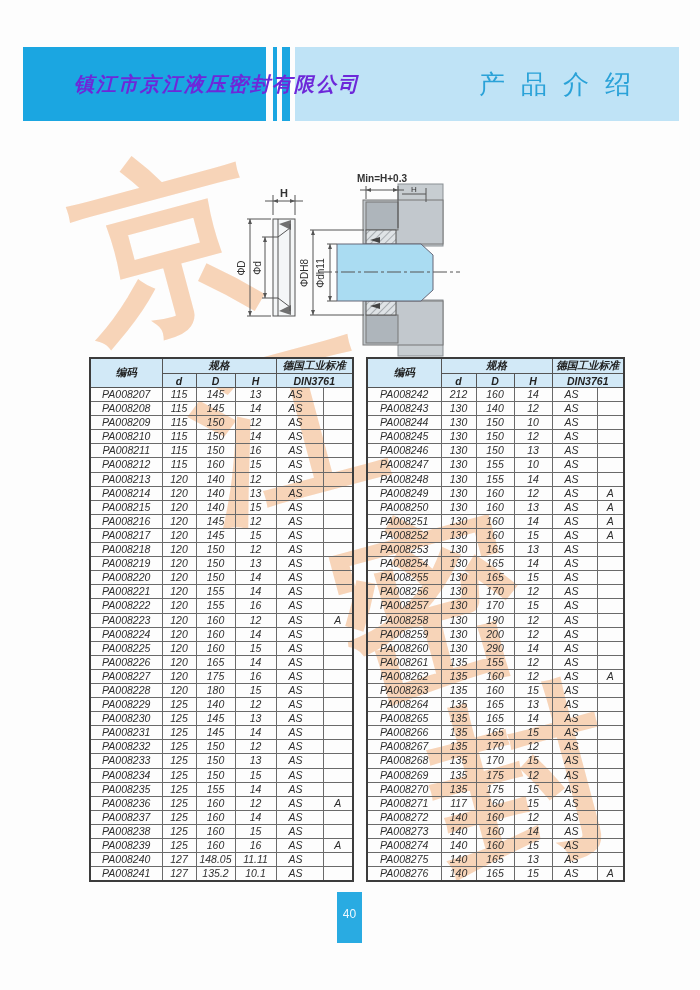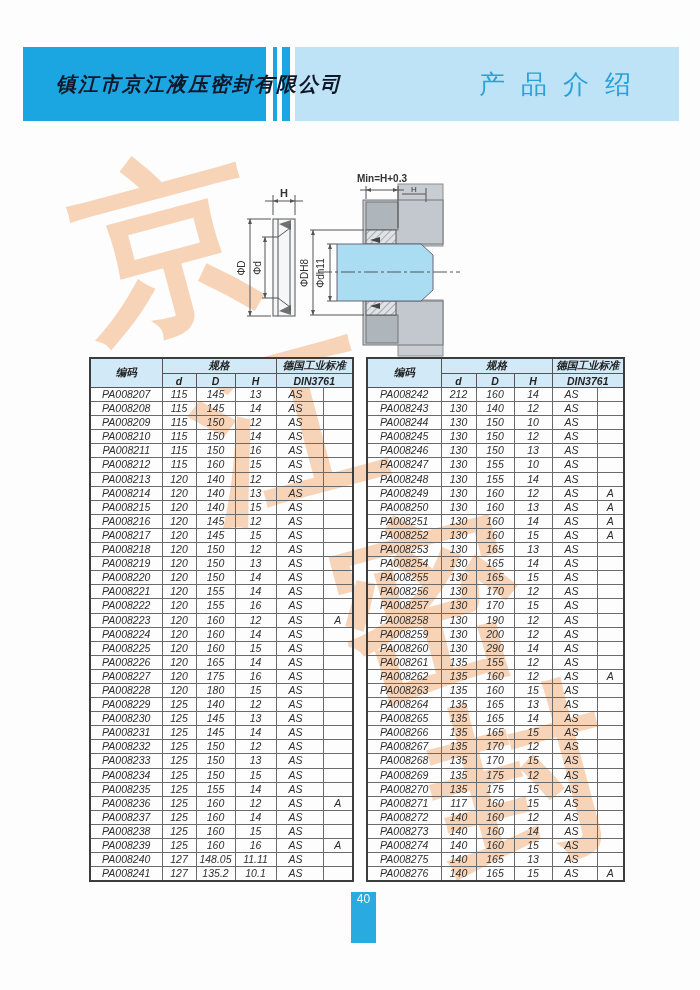--- a/index.html
+++ b/index.html
@@ -11,24 +11,24 @@
       font-family:"Liberation Serif",serif;}
   .wm0{left:75px;top:155px;}
   .wm1{left:195px;top:335px;}
   .wm2{left:335px;top:515px;}
   .wm3{left:430px;top:690px;}
   
   .hdr-dark{position:absolute;left:23px;top:47px;width:243px;height:74px;background:#1ba6e1;}
   .stripe1{position:absolute;left:273px;top:47px;width:4px;height:74px;background:#1ba6e1;}
   .stripe2{position:absolute;left:282px;top:47px;width:8px;height:74px;background:#1ba6e1;}
   .hdr-light{position:absolute;left:295px;top:47px;width:384px;height:74px;background:#bfe3f6;}
-  .company{position:absolute;left:44px;top:47px;width:310px;height:74px;z-index:2;
+  .company{position:absolute;left:62px;top:47px;width:310px;height:74px;z-index:2;
            display:flex;align-items:center;justify-content:center;
            font-family:"Liberation Serif",serif;font-weight:bold;font-style:italic;
-           font-size:20px;letter-spacing:2px;color:#0f172a;}
+           font-size:20px;letter-spacing:2px;color:#6d28d9;}
   .section{position:absolute;left:430px;top:47px;width:250px;height:74px;z-index:2;
            display:flex;align-items:center;justify-content:center;
            font-weight:normal;font-size:26px;letter-spacing:16px;color:#2aa2d8;
            text-indent:16px;}
   
   .title{position:absolute;left:0;top:134px;width:700px;margin:0;text-align:center;
          font-size:23px;font-weight:bold;color:#2c8dc8;z-index:2;}
   
   .diagram{position:absolute;left:0;top:168px;z-index:1;}
   
@@ -39,22 +39,22 @@
   table.spec th,table.spec td{border:1px solid #555;padding:0;text-align:center;
              overflow:hidden;white-space:nowrap;}
   table.spec{border:2px solid #3c3c3c;font-style:italic;}
   table.spec thead th{background:#d2e9f7;font-weight:bold;font-size:10.5px;height:13px;color:#222;}
   table.spec thead tr:first-child th{height:14px;}
   table.spec tbody td{height:13.1px;line-height:13.1px;background:transparent;
                       border-color:#6a6a6a;}
   table.spec tbody td.as-cell{text-align:left;padding-left:12px;}
   
   .pagenum{position:absolute;left:337px;top:892px;width:25px;height:51px;background:#29abe2;
-           color:#eef8ff;font-size:12px;text-align:center;padding-top:0;
-           box-sizing:border-box;z-index:2;margin-left:14px;}
+           color:#eef8ff;font-size:12px;text-align:center;padding-top:15px;
+           box-sizing:border-box;z-index:2;}
   svg text{font-family:"Liberation Sans",sans-serif;}
 </style>
 </head>
 <body>
 
 <div class="page">
 
   <div class="wm wm0">京</div>
   <div class="wm wm1">江</div>
   <div class="wm wm2">密</div>

